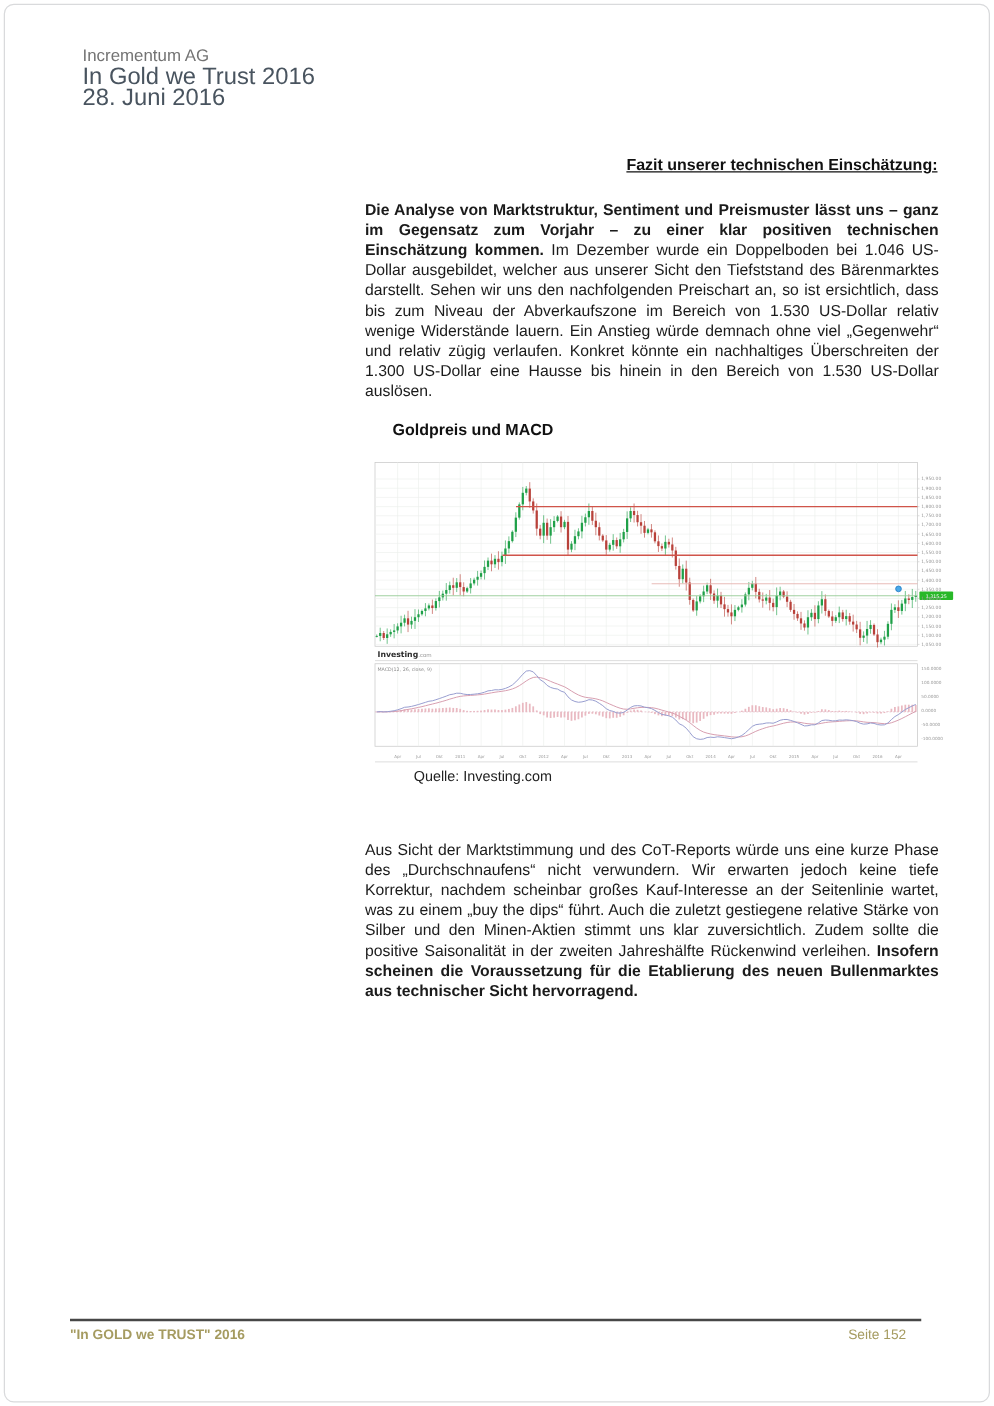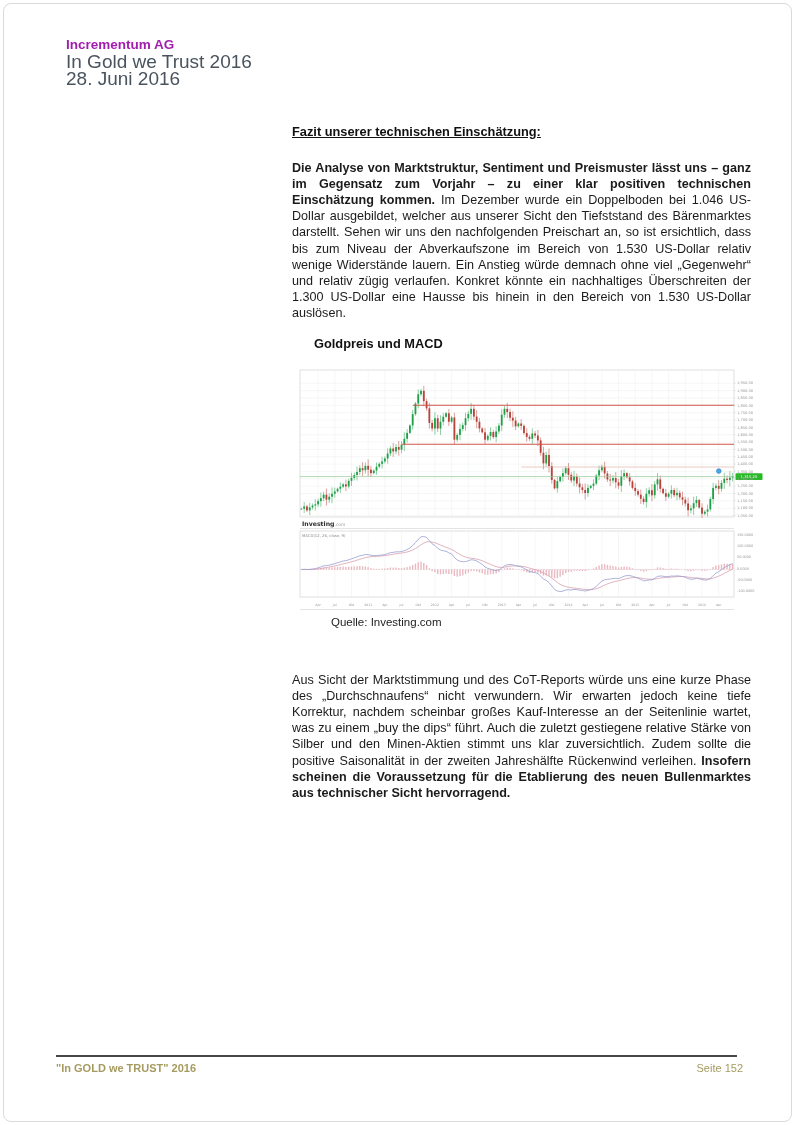--- a/index.html
+++ b/index.html
@@ -1,36 +1,36 @@
 <!DOCTYPE html>
 <html><head>
 <meta charset="utf-8">
 <style>
   html,body{margin:0;padding:0;background:#ffffff;}
   body{width:795px;height:1125px;position:relative;overflow:hidden;
        font-family:"Liberation Sans",sans-serif;color:#1c1c1c;}
   .page-frame{position:absolute;inset:3px;border:1px solid #d9dadc;border-radius:8px;pointer-events:none;}
   .header{position:absolute;left:66px;top:36px;line-height:17px;}
-  .header .company{font-size:13.5px;font-weight:bold;color:#a21caf;}
+  .header .company{font-size:13.5px;font-weight:normal;color:#737373;}
   .header .sub{font-size:19px;color:#49545f;}
   .h-underline{position:absolute;left:292px;top:124px;width:458px;
-       font-size:12.8px;font-weight:bold;text-decoration:underline;color:#111;}
+       font-size:12.8px;font-weight:bold;text-decoration:underline;color:#111;text-align:right;}
   .para{position:absolute;left:292px;width:459px;font-size:12.6px;line-height:16.2px;
        text-align:justify;color:#1b1b1b;}
   .para .b{font-weight:bold;margin-top:24px;}
   #para1{top:147px;}
   #para2{top:659px;}
   .h-sub{position:absolute;left:292px;top:336px;font-size:12.8px;font-weight:bold;color:#111;margin-left:22px;}
   .chart-wrap{position:absolute;left:294px;top:368px;width:470px;height:246px;}
   .chart-wrap svg{display:block;}
   svg text{font-family:"DejaVu Sans",sans-serif;}
   .caption{position:absolute;left:294px;top:616px;font-size:11.5px;color:#222;margin-left:37px;}
   .footer-line{position:absolute;left:56px;top:1055px;width:681px;border-top:2px solid #474747;}
   .footer-left{position:absolute;left:56px;top:1062px;font-size:11px;font-weight:bold;color:#a59b60;}
-  .footer-right{position:absolute;right:52px;top:1062px;font-size:11px;color:#a59b60;}
+  .footer-right{position:absolute;right:70px;top:1062px;font-size:11px;color:#a59b60;}
 </style>
 </head>
 <body>
 
 <div class="page-frame"></div>
 
 <div class="header">
   <div class="company">Incrementum AG</div>
   <div class="sub">In Gold we Trust 2016</div>
   <div class="sub">28. Juni 2016</div>

